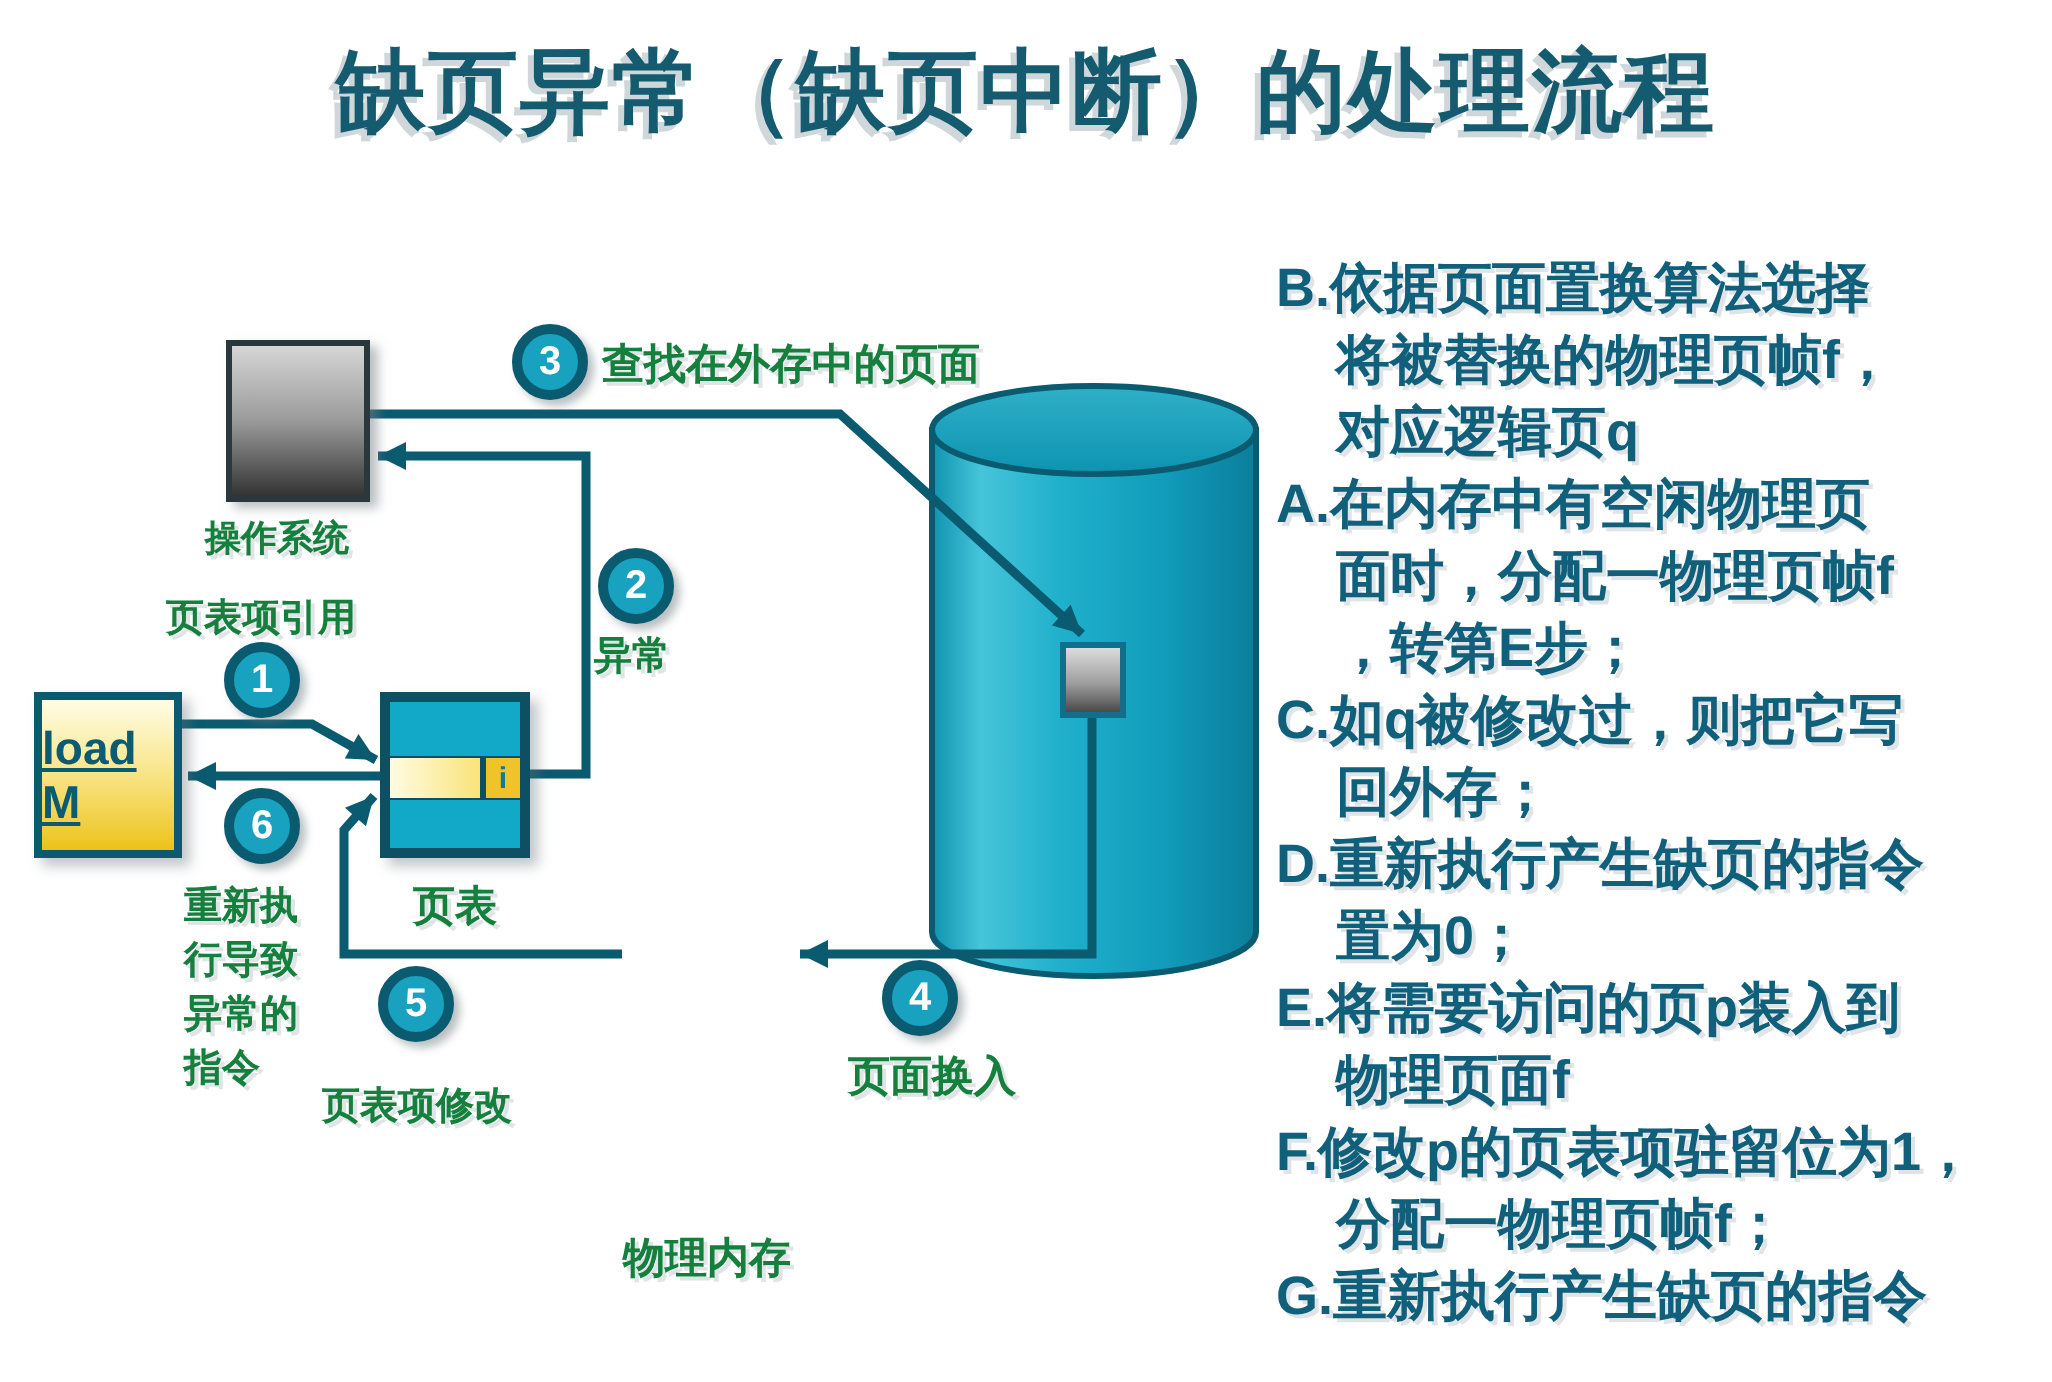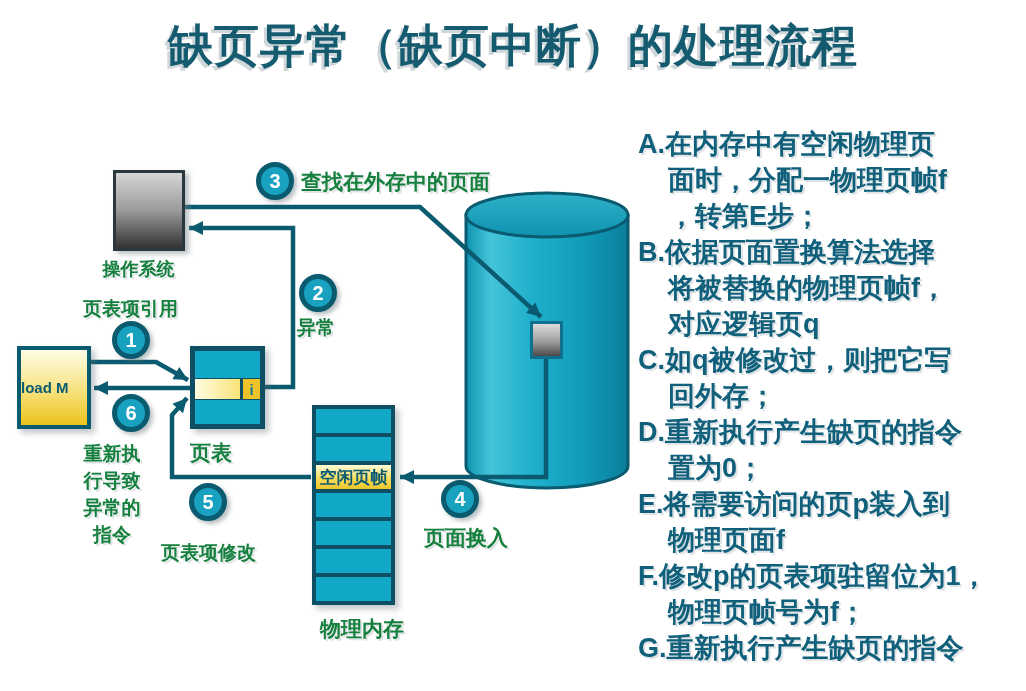--- a/index.html
+++ b/index.html
@@ -35,24 +35,25 @@
     position:absolute;left:113px;top:170px;width:66px;height:75px;
     border:3px solid #2A383E;
     background:linear-gradient(180deg,#D6D6D6 0%,#9A9A9A 50%,#333333 100%);
     box-shadow:4px 3px 5px rgba(120,130,135,.5);
     z-index:2;
   }
   .load-box{
     position:absolute;left:17px;top:346px;width:66px;height:75px;
     border:4px solid #0A5A70;
     background:linear-gradient(180deg,#FFFDE6 0%,#F8E486 50%,#ECC31A 100%);
-    display:flex;align-items:center;justify-content:flex-start;
-    font-size:15px;color:#0B5B73;
+    display:flex;align-items:center;justify-content:flex-end;
+    font-size:23px;color:#0B5B73;
     box-shadow:4px 4px 6px rgba(100,112,118,.4);
     z-index:2;
+    text-decoration:underline;
   }
   .ptable{
     position:absolute;left:190px;top:346px;width:65px;height:73px;
     border:5px solid #0E4F63;background:#12A9C8;
     box-shadow:4px 4px 6px rgba(100,112,118,.4);
     z-index:2;
   }
   .pte-row{
     position:absolute;left:0;top:27px;width:65px;height:20px;
     background:linear-gradient(90deg,#FFFCE2 0%,#F9E378 70%,#F2CE3A 100%);
@@ -97,24 +98,24 @@
   
   .lbl{
     position:absolute;color:#15803d;
     text-shadow:2px 2px 0 rgba(178,188,192,.4);
     z-index:3;white-space:pre-line;
   }
   .lbl-os{left:91px;top:257px;width:95px;text-align:center;font-size:18px;}
   .lbl-ref{left:83px;top:296px;font-size:19px;}
   .lbl-exc{left:297px;top:315px;font-size:19px;}
   .lbl-search{left:301px;top:168px;font-size:21px;}
-  .lbl-pt{left:190px;top:439px;width:75px;font-size:21px;}
-  .lbl-retry{left:78px;top:440px;width:68px;text-align:center;font-size:19px;line-height:27px;}
+  .lbl-pt{left:190px;top:439px;width:75px;text-align:center;font-size:21px;}
+  .lbl-retry{left:92px;top:440px;width:68px;text-align:left;font-size:19px;line-height:27px;}
   .lbl-mod{left:161px;top:540px;font-size:19px;}
-  .lbl-mem{left:303px;top:615px;width:101px;text-align:right;font-size:21px;}
+  .lbl-mem{left:303px;top:615px;width:101px;text-align:center;font-size:21px;}
   .lbl-swap{left:424px;top:524px;font-size:21px;}
 </style>
 </head>
 <body>
 
 <div class="stage">
 
   <svg class="wires" width="1026" height="691" viewBox="0 0 1026 691">
     <defs>
       <marker id="ah" markerUnits="userSpaceOnUse" markerWidth="20" markerHeight="18" refX="15" refY="8" orient="auto">
@@ -144,63 +145,52 @@
       <path d="M91 362 H156 L188 380" marker-end="url(#ah)"></path>
       <path d="M190 388 H94" marker-end="url(#ah)"></path>
       <path d="M546 359 V477 H400" marker-end="url(#ah)"></path>
       <path d="M311 477 H172 V415 L187 398" marker-end="url(#ah)"></path>
     </g>
   </svg>
 
   <div class="title">缺页异常（缺页中断）的处理流程</div>
 
   <div class="steps">
+    <div class="step">B.依据页面置换算法选择
+将被替换的物理页帧f，
+对应逻辑页q</div>
     <div class="step">A.在内存中有空闲物理页
 面时，分配一物理页帧f
 ，转第E步；</div>
-    <div class="step">B.依据页面置换算法选择
-将被替换的物理页帧f，
-对应逻辑页q</div>
     <div class="step">C.如q被修改过，则把它写
 回外存；</div>
     <div class="step">D.重新执行产生缺页的指令
 置为0；</div>
     <div class="step">E.将需要访问的页p装入到
 物理页面f</div>
     <div class="step">F.修改p的页表项驻留位为1，
-物理页帧号为f；</div>
+分配一物理页帧f；</div>
     <div class="step">G.重新执行产生缺页的指令</div>
   </div>
 
   <div class="os-box"></div>
   <div class="lbl lbl-os">操作系统</div>
 
   <div class="load-box">
     <span>load M</span>
   </div>
 
   <div class="ptable">
     <div class="pte-row">
       <span class="pte-fill"></span>
       <span class="pte-i">i</span>
     </div>
   </div>
   <div class="lbl lbl-pt">页表</div>
 
-  <div class="mem">
-    <div class="mem-row"></div>
-    <div class="mem-row"></div>
-    <div class="mem-row free">
-      <span>空闲页帧</span>
-    </div>
-    <div class="mem-row"></div>
-    <div class="mem-row"></div>
-    <div class="mem-row"></div>
-    <div class="mem-row"></div>
-  </div>
   <div class="lbl lbl-mem">物理内存</div>
 
   <div class="disk-box"></div>
 
   <div class="fc" style="left:112px;top:321px;">
     <span>1</span>
   </div>
   <div class="fc" style="left:299px;top:274px;">
     <span>2</span>
   </div>

